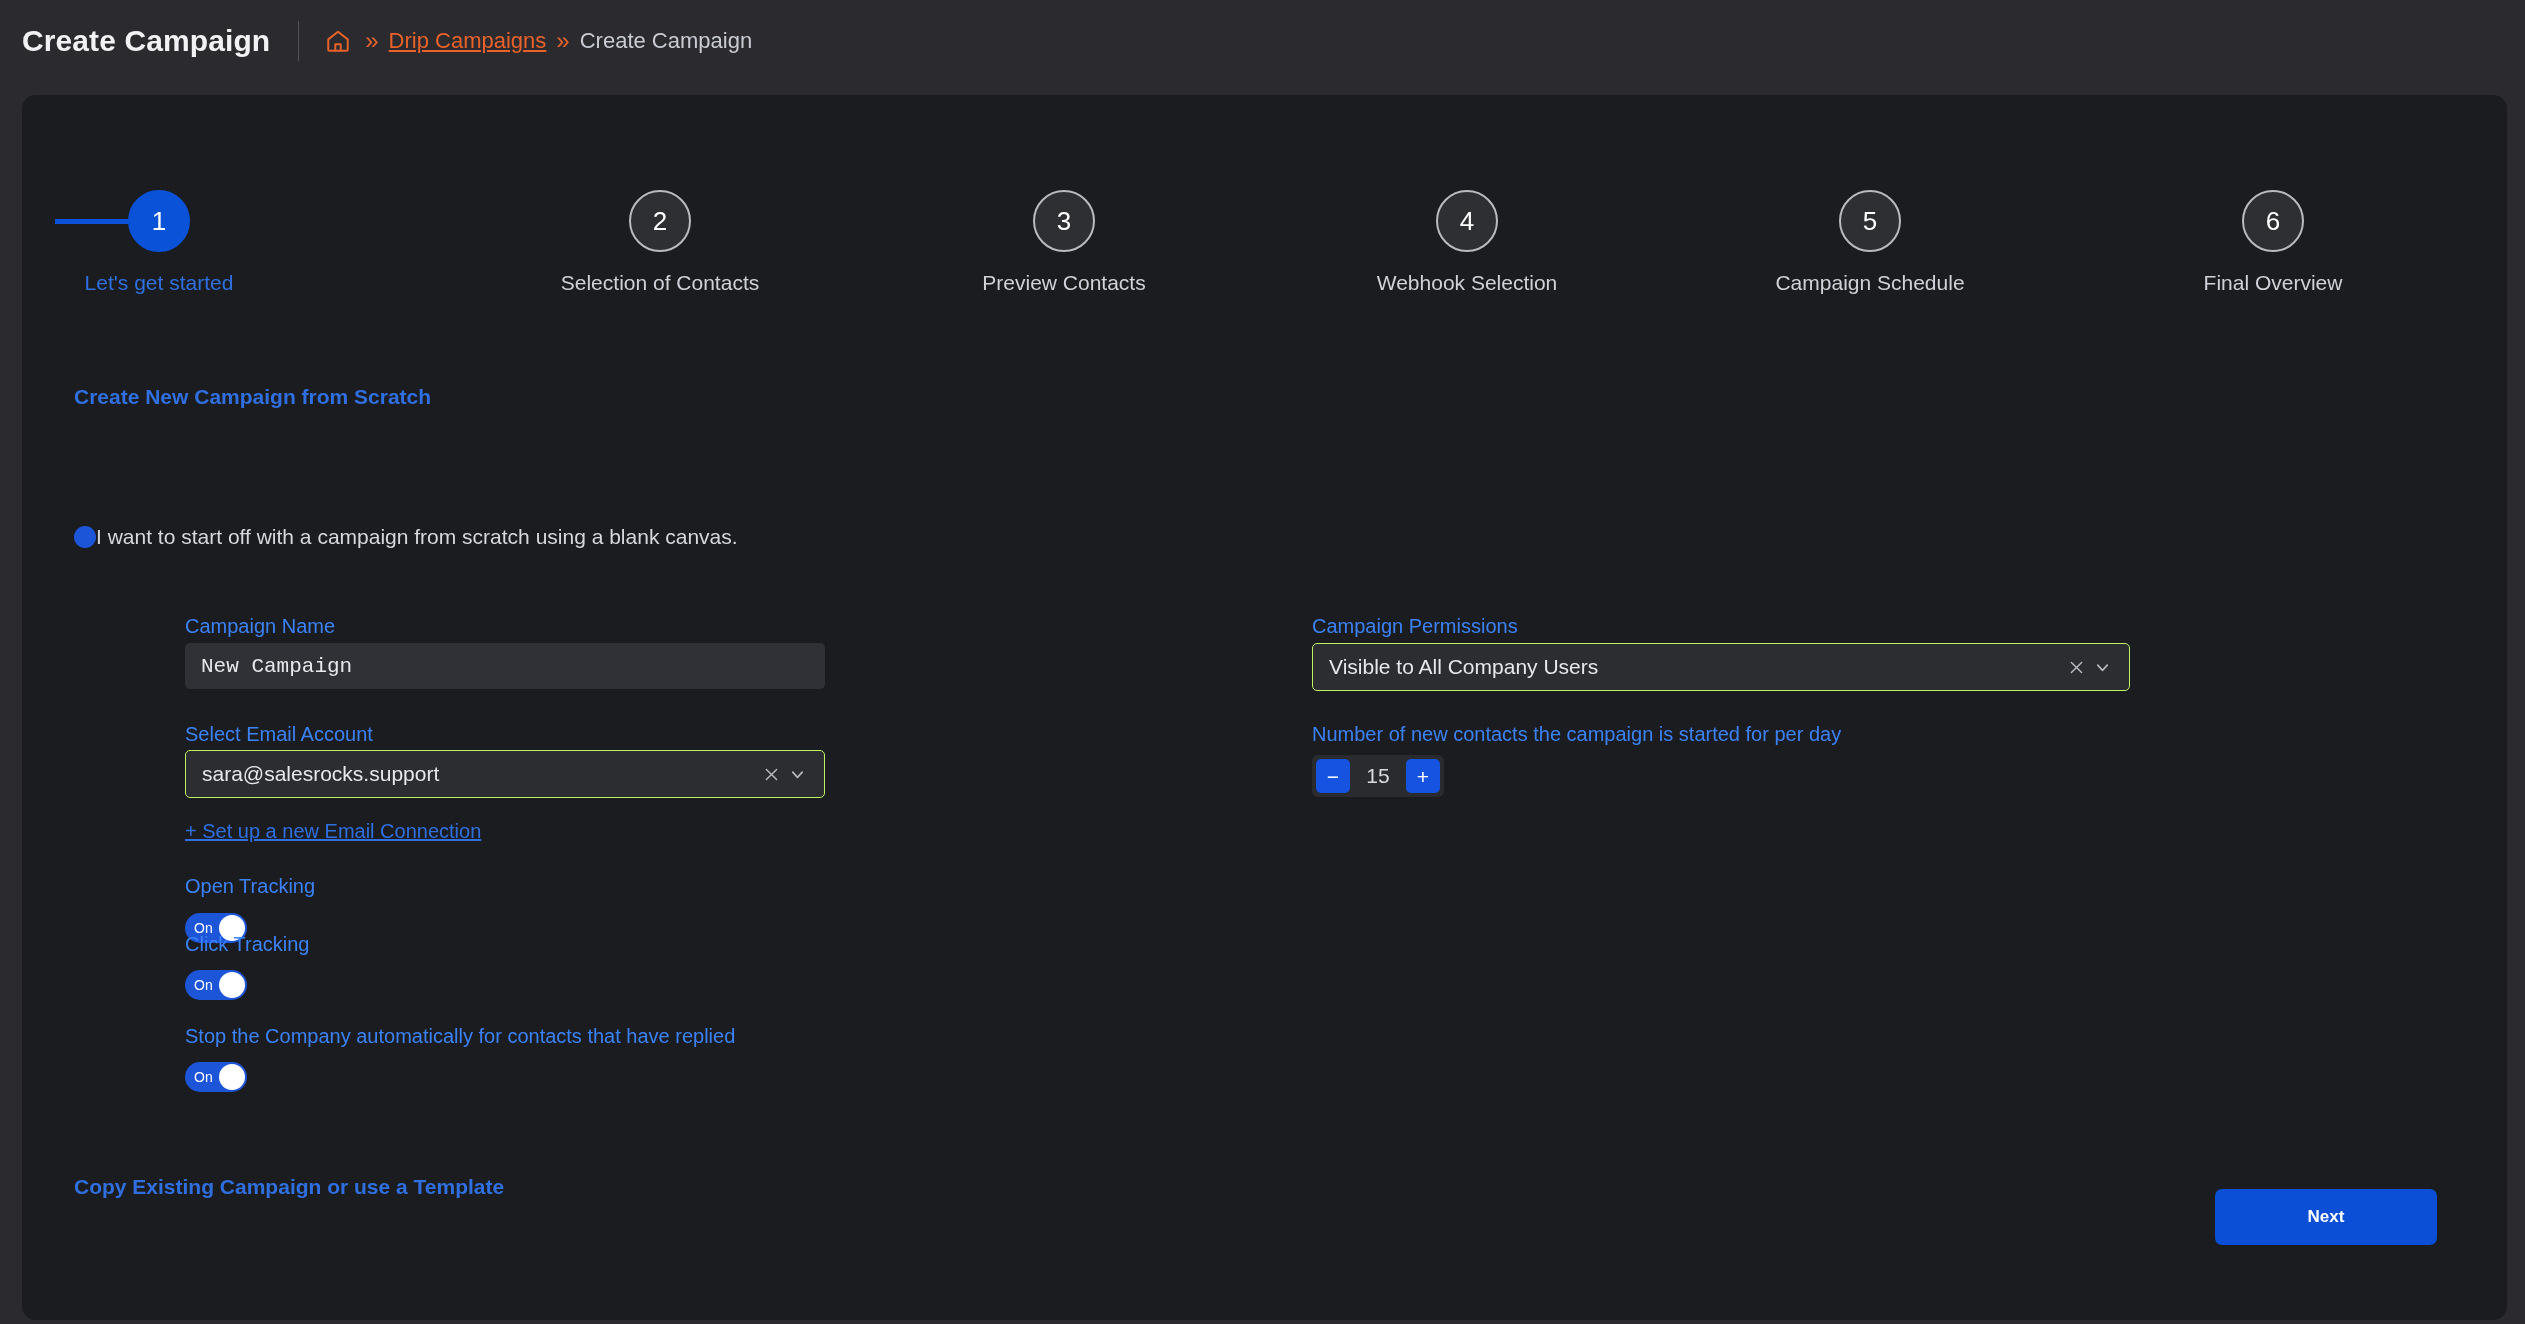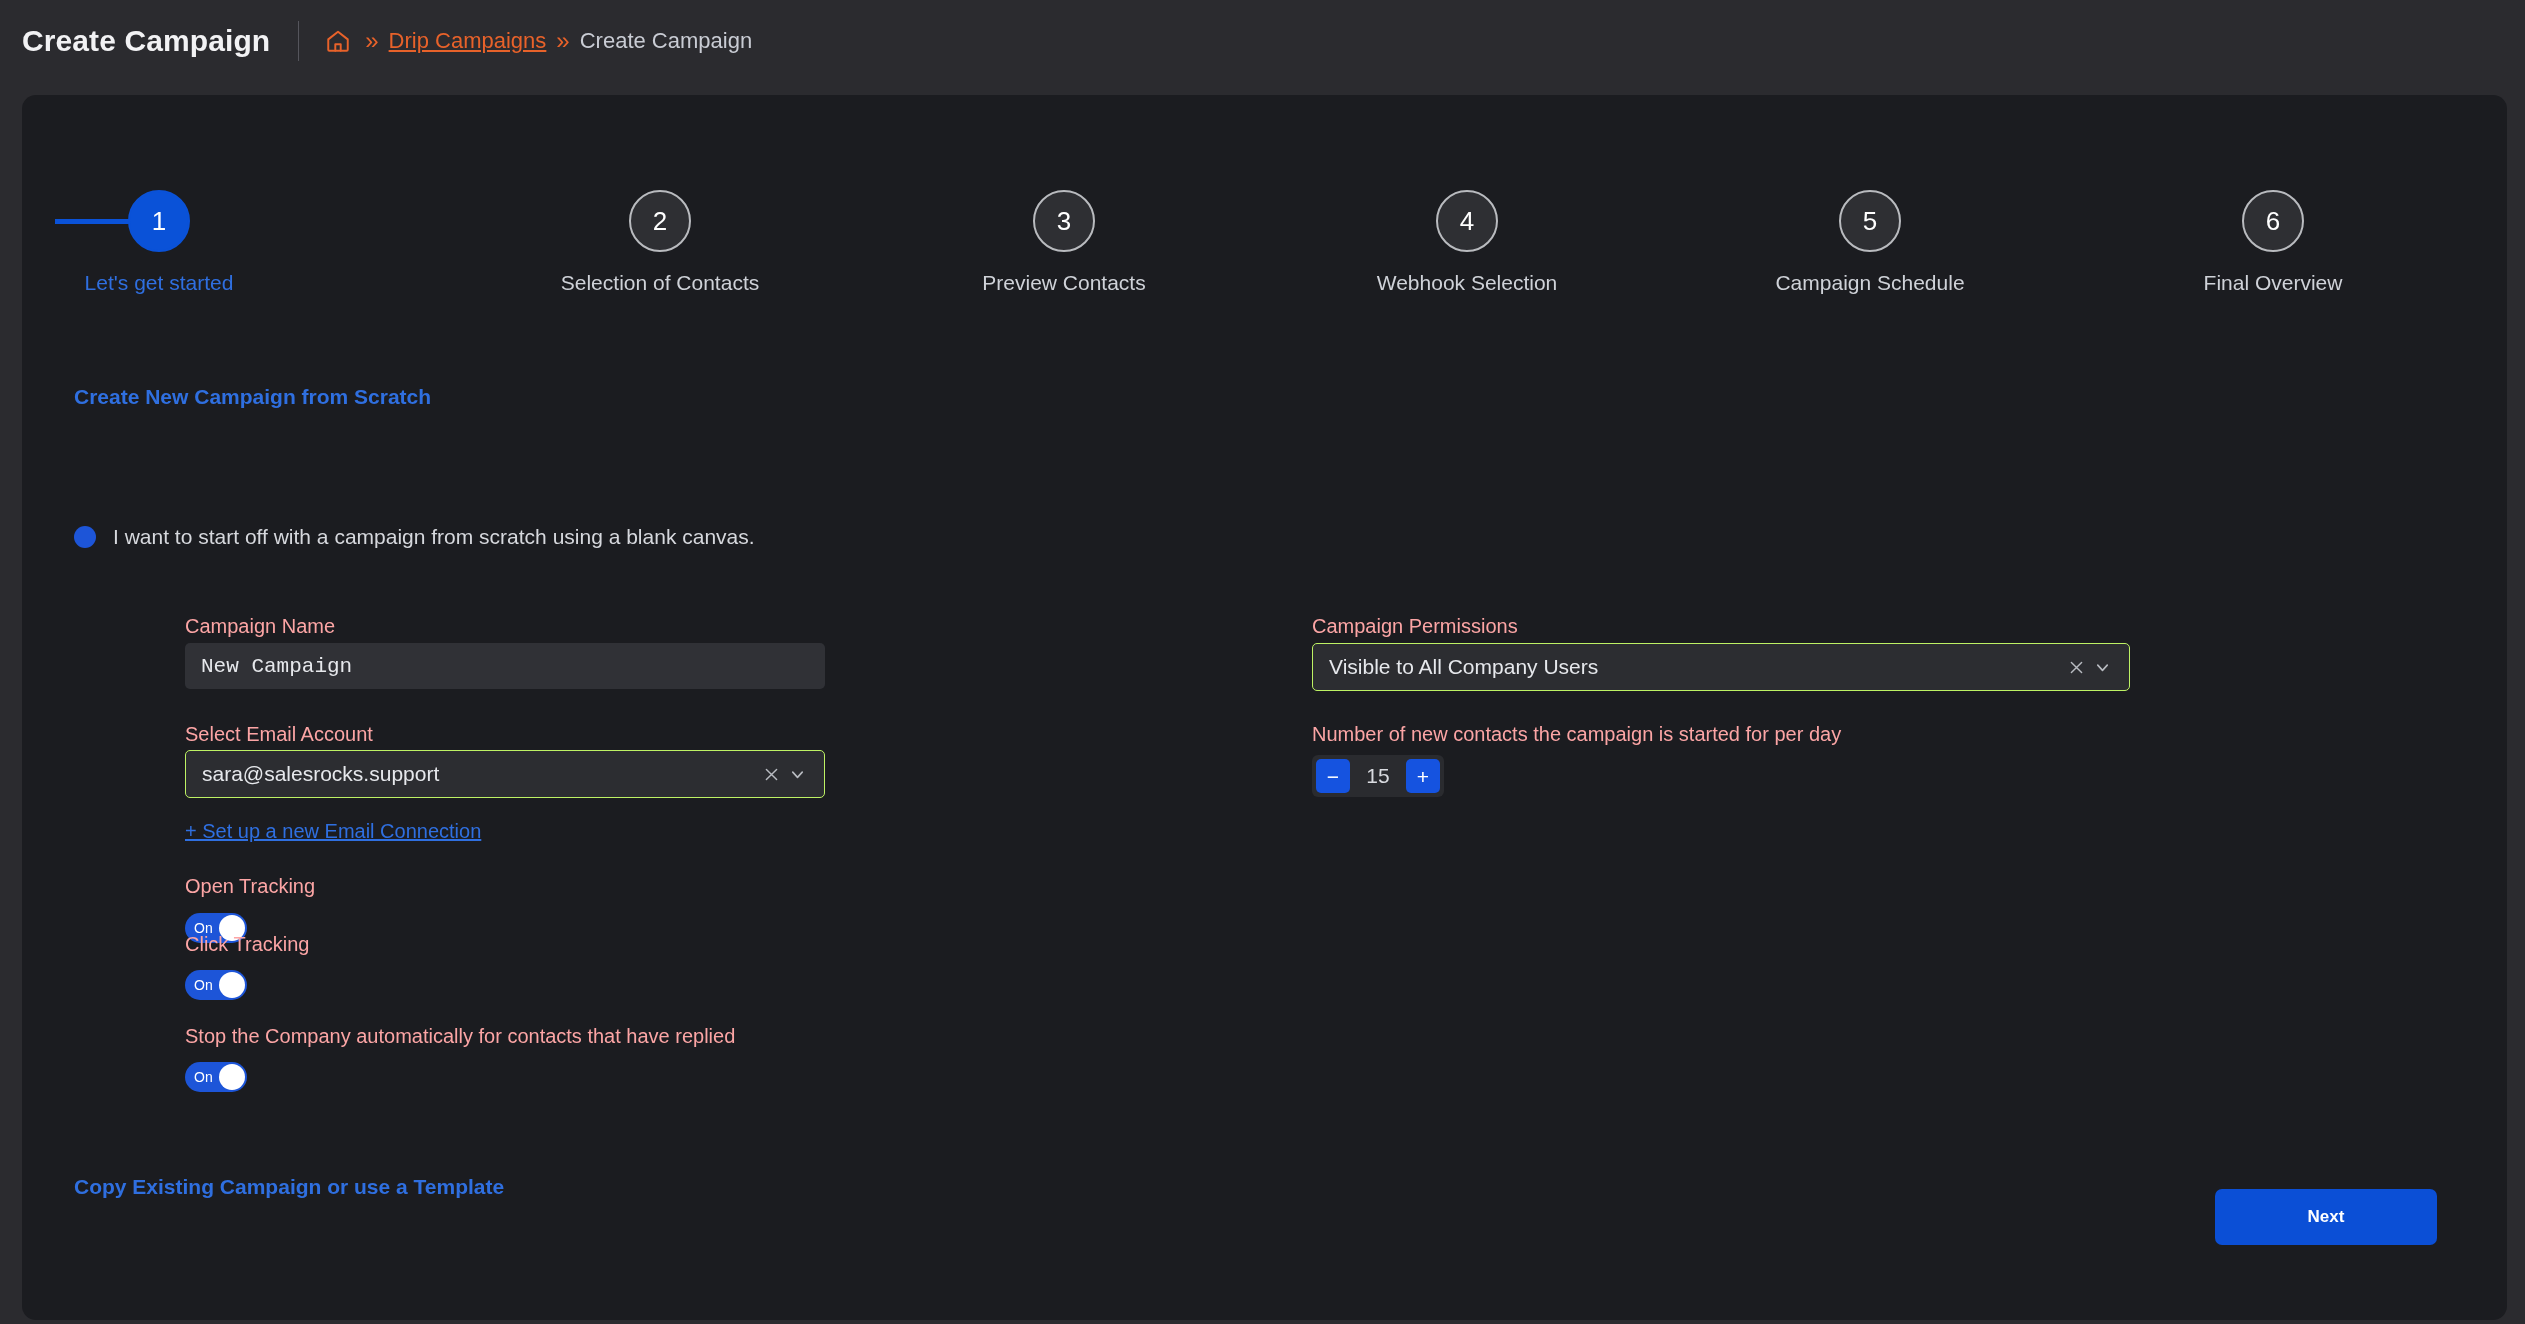--- a/index.html
+++ b/index.html
@@ -110,39 +110,39 @@
   .section-head {
     position: absolute;
     font-size: 21px;
     font-weight: bold;
     color: #2f6fe0;
   }
   .radio-row {
     position: absolute;
     display: flex;
     align-items: center;
-    gap: 17px;
+    gap: 0;
   }
   .radio {
     width: 22px; height: 22px;
     border-radius: 50%;
     flex: none;
   }
   .radio.on  { background: #1d55d8; }
   .radio.off { background: transparent; border: 2px solid #c6c8cc; }
   .radio-text {
     font-size: 21px;
     color: #d6d8dd;
   }
 
   
   .field-label {
     position: absolute;
     font-size: 20px;
-    color: #fca5a5;
+    color: #3b82f6;
   }
   .text-input {
     position: absolute;
     height: 46px;
     background: #303136;
     border: none;
     border-radius: 5px;
     color: #e6e8ec;
     font-size: 21px;
     font-family: Liberation Mono, monospace;

